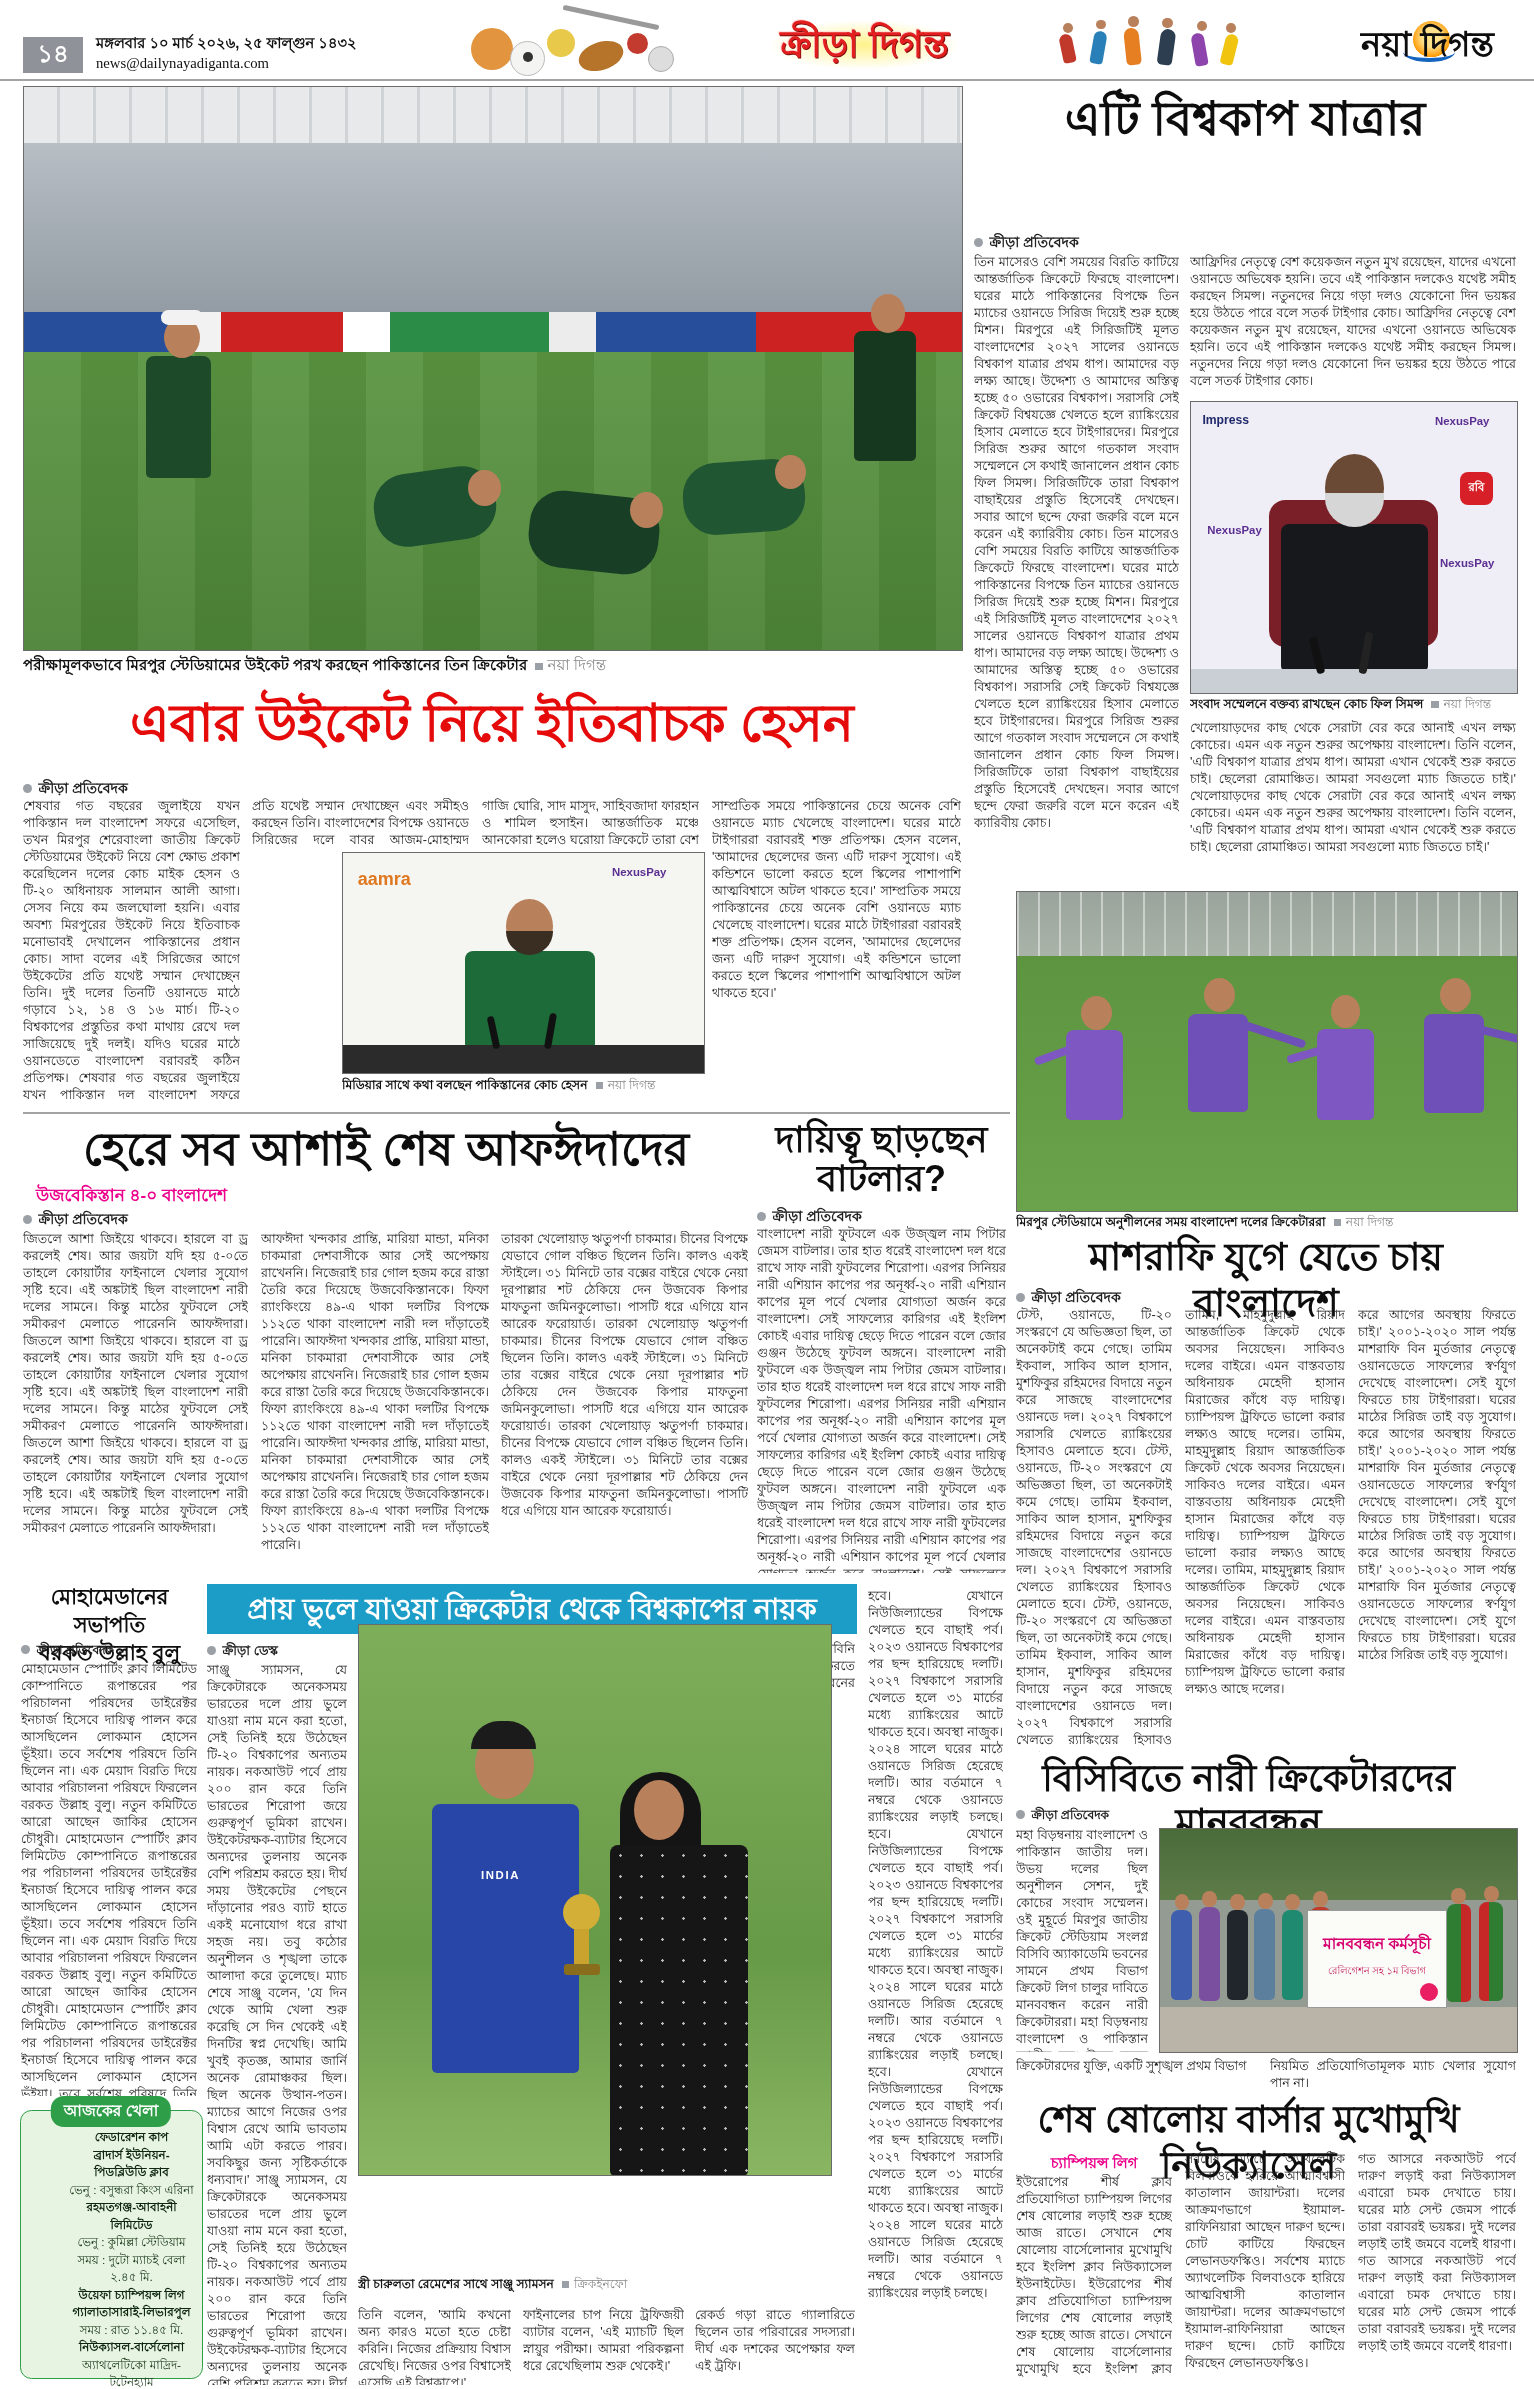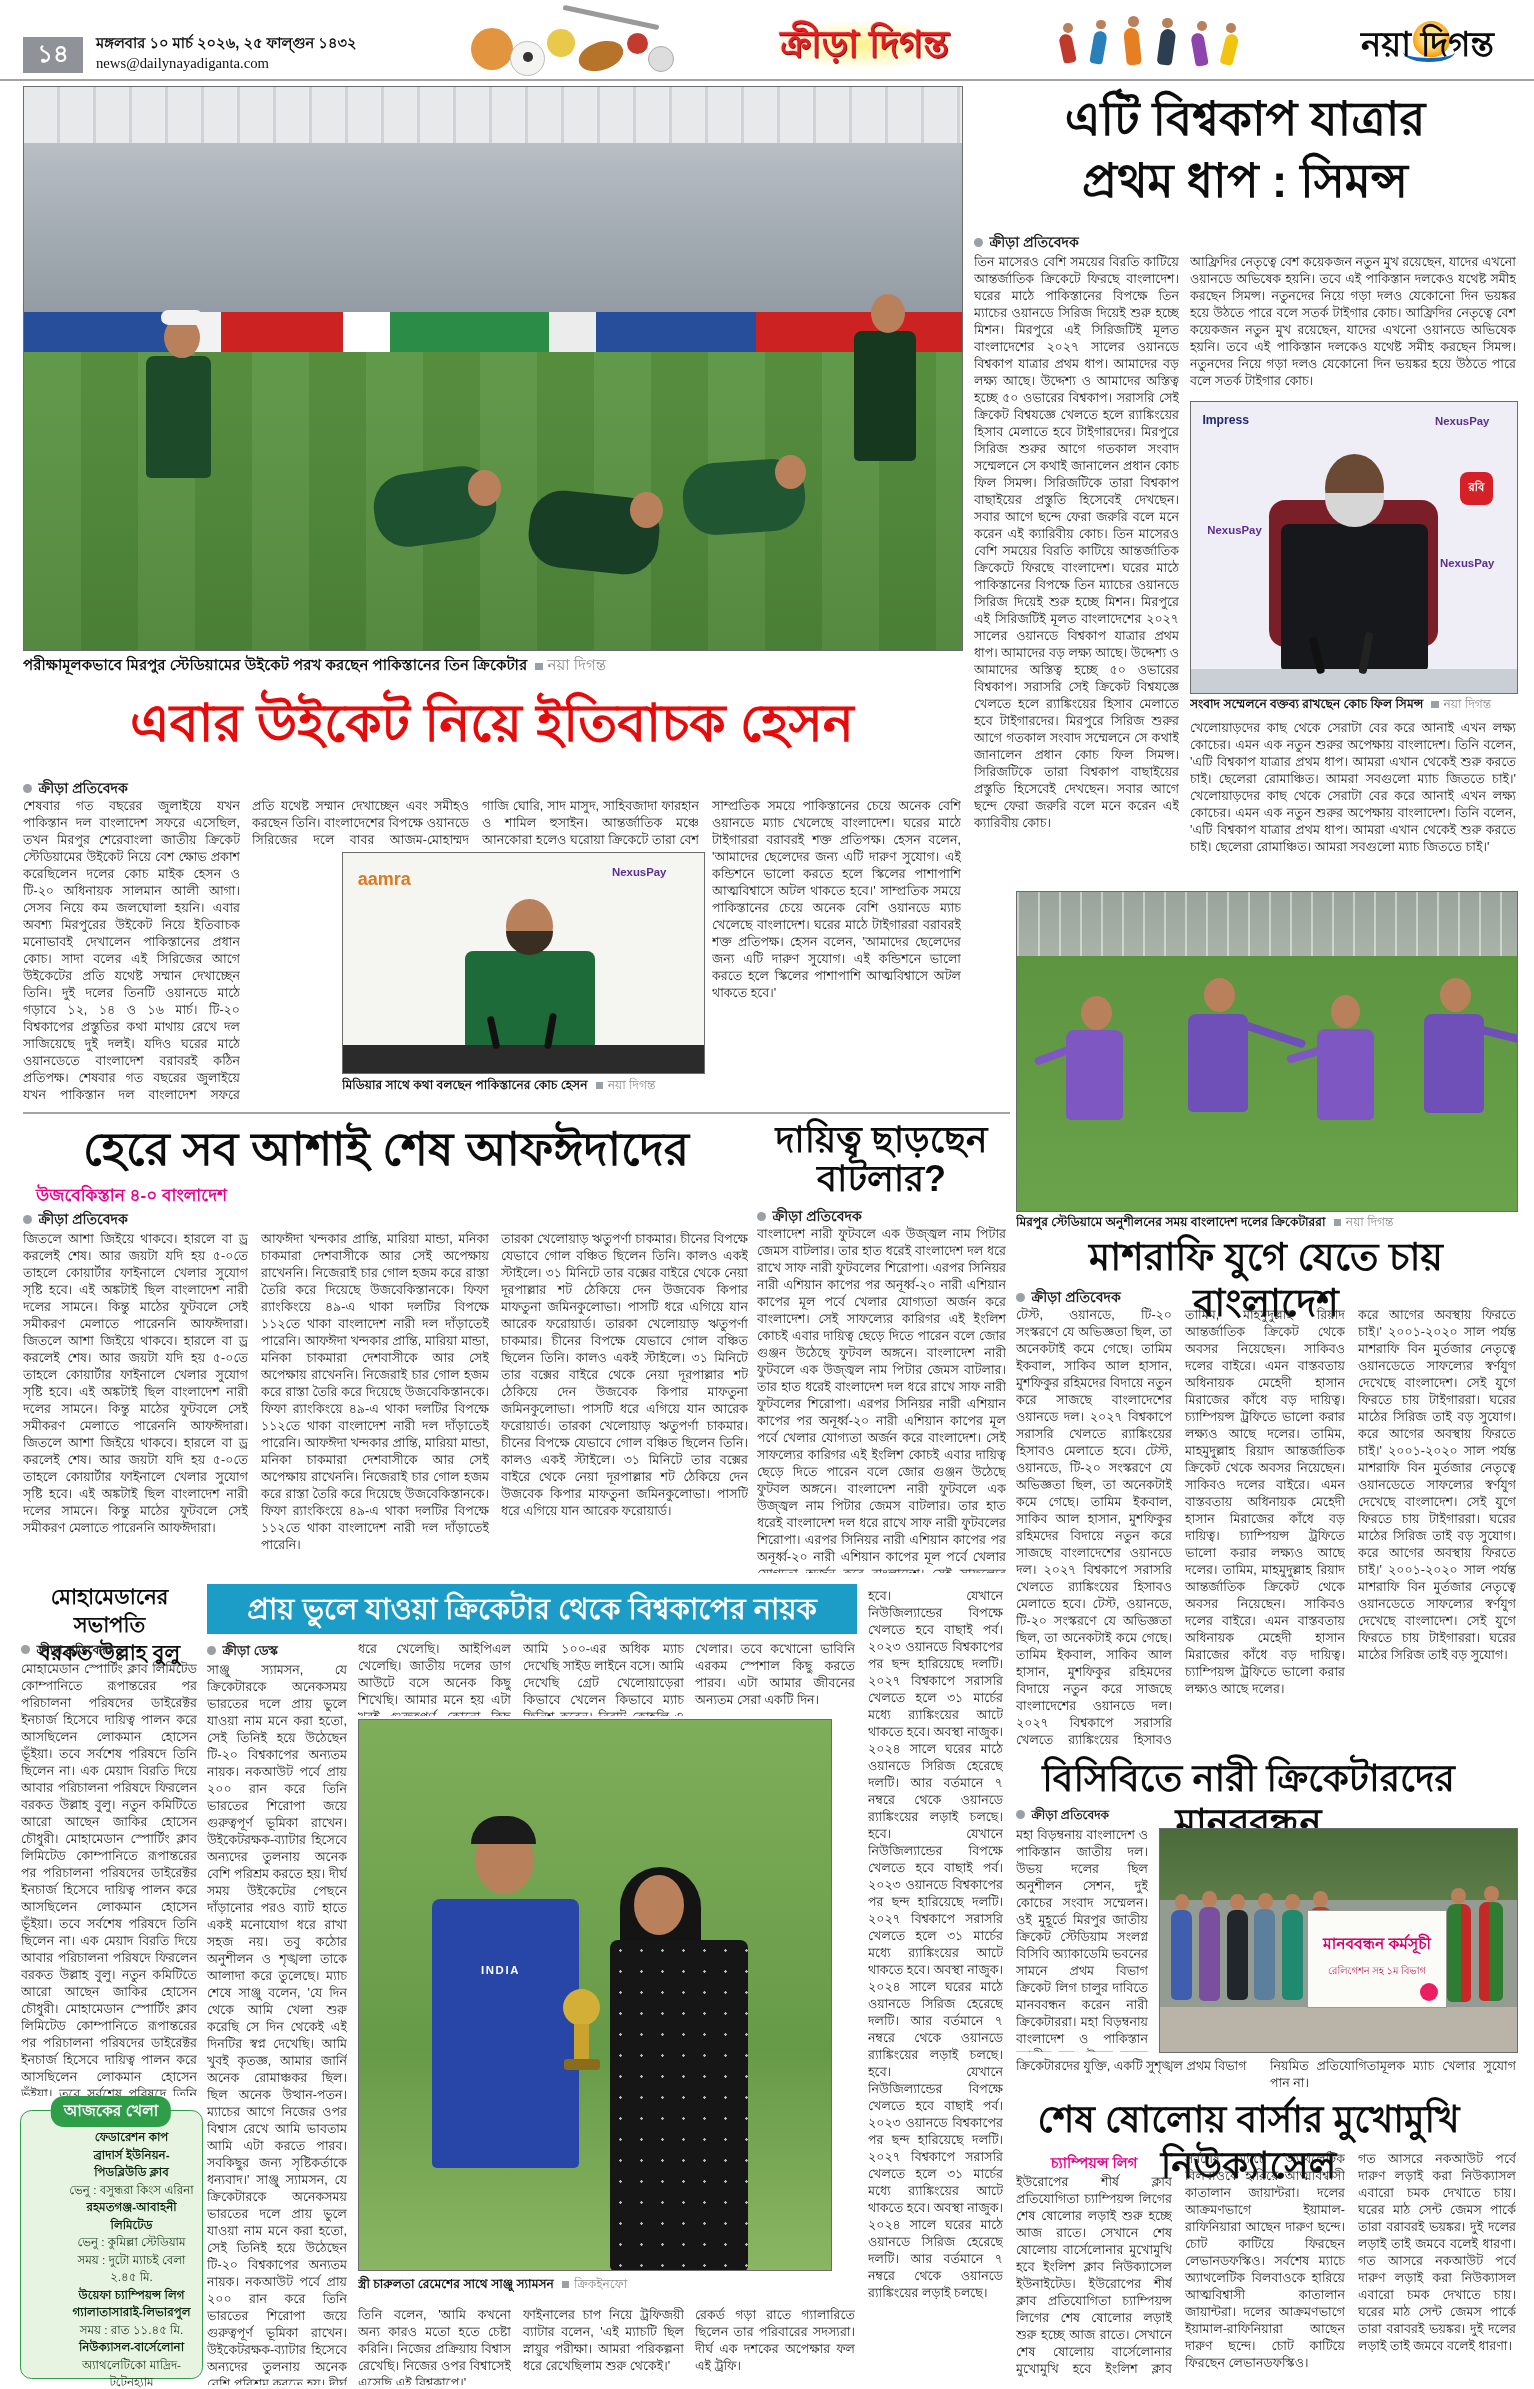--- a/index.html
+++ b/index.html
@@ -112,21 +112,20 @@
 
     <div class="abs torso" style="left:830px;top:244px;width:62px;height:130px;background:#16381f;"></div>
     <div class="abs head" style="left:847px;top:207px;width:34px;height:39px;"></div>
   </div>
   <div class="abs caption" style="left:23px;top:653px;width:938px;">
     <span>পরীক্ষামূলকভাবে মিরপুর স্টেডিয়ামের উইকেট পরখ করছেন পাকিস্তানের তিন ক্রিকেটার</span><span class="sq"></span><span class="cap-src">নয়া দিগন্ত</span>
   </div>
 
   <div class="abs headline" style="left:974px;top:88px;width:542px;font-size:47px;line-height:62px;">
     <div>এটি বিশ্বকাপ যাত্রার</div>
-    <div>প্রথম ধাপ : সিমন্স</div>
   </div>
   <div class="abs byline" style="left:974px;top:231px;">
     <span class="dot"></span><span>ক্রীড়া প্রতিবেদক</span>
   </div>
   <div class="abs col" style="left:974px;top:254px;width:205px;height:630px;">তিন মাসেরও বেশি সময়ের বিরতি কাটিয়ে আন্তর্জাতিক ক্রিকেটে ফিরছে বাংলাদেশ। ঘরের মাঠে পাকিস্তানের বিপক্ষে তিন ম্যাচের ওয়ানডে সিরিজ দিয়েই শুরু হচ্ছে মিশন। মিরপুরে এই সিরিজটিই মূলত বাংলাদেশের ২০২৭ সালের ওয়ানডে বিশ্বকাপ যাত্রার প্রথম ধাপ। আমাদের বড় লক্ষ্য আছে। উদ্দেশ্য ও আমাদের অস্তিত্ব হচ্ছে ৫০ ওভারের বিশ্বকাপ। সরাসরি সেই ক্রিকেট বিশ্বযজ্ঞে খেলতে হলে র‍্যাঙ্কিংয়ের হিসাব মেলাতে হবে টাইগারদের। মিরপুরে সিরিজ শুরুর আগে গতকাল সংবাদ সম্মেলনে সে কথাই জানালেন প্রধান কোচ ফিল সিমন্স। সিরিজটিকে তারা বিশ্বকাপ বাছাইয়ের প্রস্তুতি হিসেবেই দেখছেন। সবার আগে ছন্দে ফেরা জরুরি বলে মনে করেন এই ক্যারিবীয় কোচ। তিন মাসেরও বেশি সময়ের বিরতি কাটিয়ে আন্তর্জাতিক ক্রিকেটে ফিরছে বাংলাদেশ। ঘরের মাঠে পাকিস্তানের বিপক্ষে তিন ম্যাচের ওয়ানডে সিরিজ দিয়েই শুরু হচ্ছে মিশন। মিরপুরে এই সিরিজটিই মূলত বাংলাদেশের ২০২৭ সালের ওয়ানডে বিশ্বকাপ যাত্রার প্রথম ধাপ। আমাদের বড় লক্ষ্য আছে। উদ্দেশ্য ও আমাদের অস্তিত্ব হচ্ছে ৫০ ওভারের বিশ্বকাপ। সরাসরি সেই ক্রিকেট বিশ্বযজ্ঞে খেলতে হলে র‍্যাঙ্কিংয়ের হিসাব মেলাতে হবে টাইগারদের। মিরপুরে সিরিজ শুরুর আগে গতকাল সংবাদ সম্মেলনে সে কথাই জানালেন প্রধান কোচ ফিল সিমন্স। সিরিজটিকে তারা বিশ্বকাপ বাছাইয়ের প্রস্তুতি হিসেবেই দেখছেন। সবার আগে ছন্দে ফেরা জরুরি বলে মনে করেন এই ক্যারিবীয় কোচ।</div>
   <div class="abs col" style="left:1190px;top:254px;width:326px;height:142px;">আফ্রিদির নেতৃত্বে বেশ কয়েকজন নতুন মুখ রয়েছেন, যাদের এখনো ওয়ানডে অভিষেক হয়নি। তবে এই পাকিস্তান দলকেও যথেষ্ট সমীহ করছেন সিমন্স। নতুনদের নিয়ে গড়া দলও যেকোনো দিন ভয়ঙ্কর হয়ে উঠতে পারে বলে সতর্ক টাইগার কোচ। আফ্রিদির নেতৃত্বে বেশ কয়েকজন নতুন মুখ রয়েছেন, যাদের এখনো ওয়ানডে অভিষেক হয়নি। তবে এই পাকিস্তান দলকেও যথেষ্ট সমীহ করছেন সিমন্স। নতুনদের নিয়ে গড়া দলও যেকোনো দিন ভয়ঙ্কর হয়ে উঠতে পারে বলে সতর্ক টাইগার কোচ।</div>
 
   <div class="abs photo" style="left:1190px;top:401px;width:326px;height:291px;background:#efedf6;">
     <div class="brand" style="left:11.4px;top:11.4px;font-size:12.2px;color:#202a6b;">Impress</div>
     <div class="brand" style="left:244px;top:13px;font-size:11.4px;color:#5b2f91;">NexusPay</div>
@@ -252,21 +251,21 @@
   <div class="abs banner" style="left:207px;top:1584px;width:650px;height:50px;font-size:29px;line-height:50px;">প্রায় ভুলে যাওয়া ক্রিকেটার থেকে বিশ্বকাপের নায়ক</div>
   <div class="abs byline" style="left:207px;top:1641px;font-size:13px;">
     <span class="dot"></span><span>ক্রীড়া ডেস্ক</span>
   </div>
   <div class="abs col" style="left:207px;top:1662px;width:140px;height:723px;">সাঞ্জু স্যামসন, যে ক্রিকেটারকে অনেকসময় ভারতের দলে প্রায় ভুলে যাওয়া নাম মনে করা হতো, সেই তিনিই হয়ে উঠেছেন টি-২০ বিশ্বকাপের অন্যতম নায়ক। নকআউট পর্বে প্রায় ২০০ রান করে তিনি ভারতের শিরোপা জয়ে গুরুত্বপূর্ণ ভূমিকা রাখেন। উইকেটরক্ষক-ব্যাটার হিসেবে অন্যদের তুলনায় অনেক বেশি পরিশ্রম করতে হয়। দীর্ঘ সময় উইকেটের পেছনে দাঁড়ানোর পরও ব্যাট হাতে একই মনোযোগ ধরে রাখা সহজ নয়। তবু কঠোর অনুশীলন ও শৃঙ্খলা তাকে আলাদা করে তুলেছে। ম্যাচ শেষে সাঞ্জু বলেন, 'যে দিন থেকে আমি খেলা শুরু করেছি সে দিন থেকেই এই দিনটির স্বপ্ন দেখেছি। আমি খুবই কৃতজ্ঞ, আমার জার্নি অনেক রোমাঞ্চকর ছিল। ছিল অনেক উত্থান-পতন। ম্যাচের আগে নিজের ওপর বিশ্বাস রেখে আমি ভাবতাম আমি এটা করতে পারব। সবকিছুর জন্য সৃষ্টিকর্তাকে ধন্যবাদ।' সাঞ্জু স্যামসন, যে ক্রিকেটারকে অনেকসময় ভারতের দলে প্রায় ভুলে যাওয়া নাম মনে করা হতো, সেই তিনিই হয়ে উঠেছেন টি-২০ বিশ্বকাপের অন্যতম নায়ক। নকআউট পর্বে প্রায় ২০০ রান করে তিনি ভারতের শিরোপা জয়ে গুরুত্বপূর্ণ ভূমিকা রাখেন। উইকেটরক্ষক-ব্যাটার হিসেবে অন্যদের তুলনায় অনেক বেশি পরিশ্রম করতে হয়। দীর্ঘ সময় উইকেটের পেছনে দাঁড়ানোর পরও ব্যাট হাতে একই মনোযোগ ধরে রাখা সহজ নয়। তবু কঠোর অনুশীলন ও শৃঙ্খলা তাকে আলাদা করে তুলেছে। ম্যাচ শেষে সাঞ্জু বলেন, 'যে দিন থেকে আমি খেলা শুরু করেছি সে দিন থেকেই এই দিনটির স্বপ্ন দেখেছি। আমি খুবই কৃতজ্ঞ, আমার জার্নি অনেক রোমাঞ্চকর ছিল। ছিল অনেক উত্থান-পতন। ম্যাচের আগে নিজের ওপর বিশ্বাস রেখে আমি ভাবতাম আমি এটা করতে পারব। সবকিছুর জন্য সৃষ্টিকর্তাকে ধন্যবাদ।'</div>
 
   <div class="abs col" style="left:358px;top:1641px;width:153px;height:75px;">ধরে খেলেছি। আইপিএল খেলেছি। জাতীয় দলের ডাগ আউটে বসে অনেক কিছু শিখেছি। আমার মনে হয় এটা খুবই গুরুত্বপূর্ণ কোনো কিছু ভালো করে দেখা ও তা থেকে শেখা। আমি হয়তো ৫০-৬০ ম্যাচ খেলেছি তবে</div>
   <div class="abs col" style="left:523px;top:1641px;width:161px;height:75px;">আমি ১০০-এর অধিক ম্যাচ দেখেছি সাইড লাইনে বসে। আমি দেখেছি গ্রেট খেলোয়াড়েরা কিভাবে খেলেন কিভাবে ম্যাচ ফিনিশ করেন। বিরাট কোহলি ও রোহিত শর্মার কাছ থেকে শিখেছি অনেক কিছু।</div>
   <div class="abs col" style="left:695px;top:1641px;width:160px;height:75px;">খেলার। তবে কখোনো ভাবিনি এরকম স্পেশাল কিছু করতে পারব। এটা আমার জীবনের অন্যতম সেরা একটি দিন।</div>
 
-  <div class="abs photo" style="left:358px;top:1719px;width:472px;height:550px;background:linear-gradient(180deg,#7fae5a,#679a47 60%,#8ab663);">
+  <div class="abs photo" style="left:358px;top:1624px;width:472px;height:550px;background:linear-gradient(180deg,#7fae5a,#679a47 60%,#8ab663);">
     <div class="abs torso" style="left:73px;top:179px;width:147px;height:269px;background:#2746a8;"></div>
     <div class="abs" style="left:122px;top:244px;width:57px;height:16.3px;color:#ffffff;font-size:11.4px;font-weight:bold;letter-spacing:1.6px;">INDIA</div>
     <div class="abs head" style="left:116px;top:106px;width:59px;height:68px;"></div>
     <div class="abs" style="left:112px;top:96px;width:65px;height:28px;border-radius:33px 33px 0 0;background:#1b1b1b;"></div>
     <div class="abs" style="left:204px;top:269px;width:37px;height:37px;border-radius:50%;background:#d4af37;"></div>
     <div class="abs" style="left:215px;top:304px;width:14.7px;height:36px;background:#caa32f;"></div>
     <div class="abs" style="left:205px;top:339px;width:36px;height:11.4px;background:#8a6d1c;border-radius:3.3px;"></div>
     <div class="abs" style="left:261px;top:147px;width:81px;height:155px;border-radius:41px 41px 0 0;background:#141414;"></div>
     <div class="abs head" style="left:275px;top:155px;width:50px;height:60px;"></div>
     <div class="abs torso" style="left:251px;top:220px;width:138px;height:331px;background:radial-gradient(circle,rgba(255,255,255,.7) 1px,transparent 1.5px) 0 0/21px 21px,#161616;"></div>

